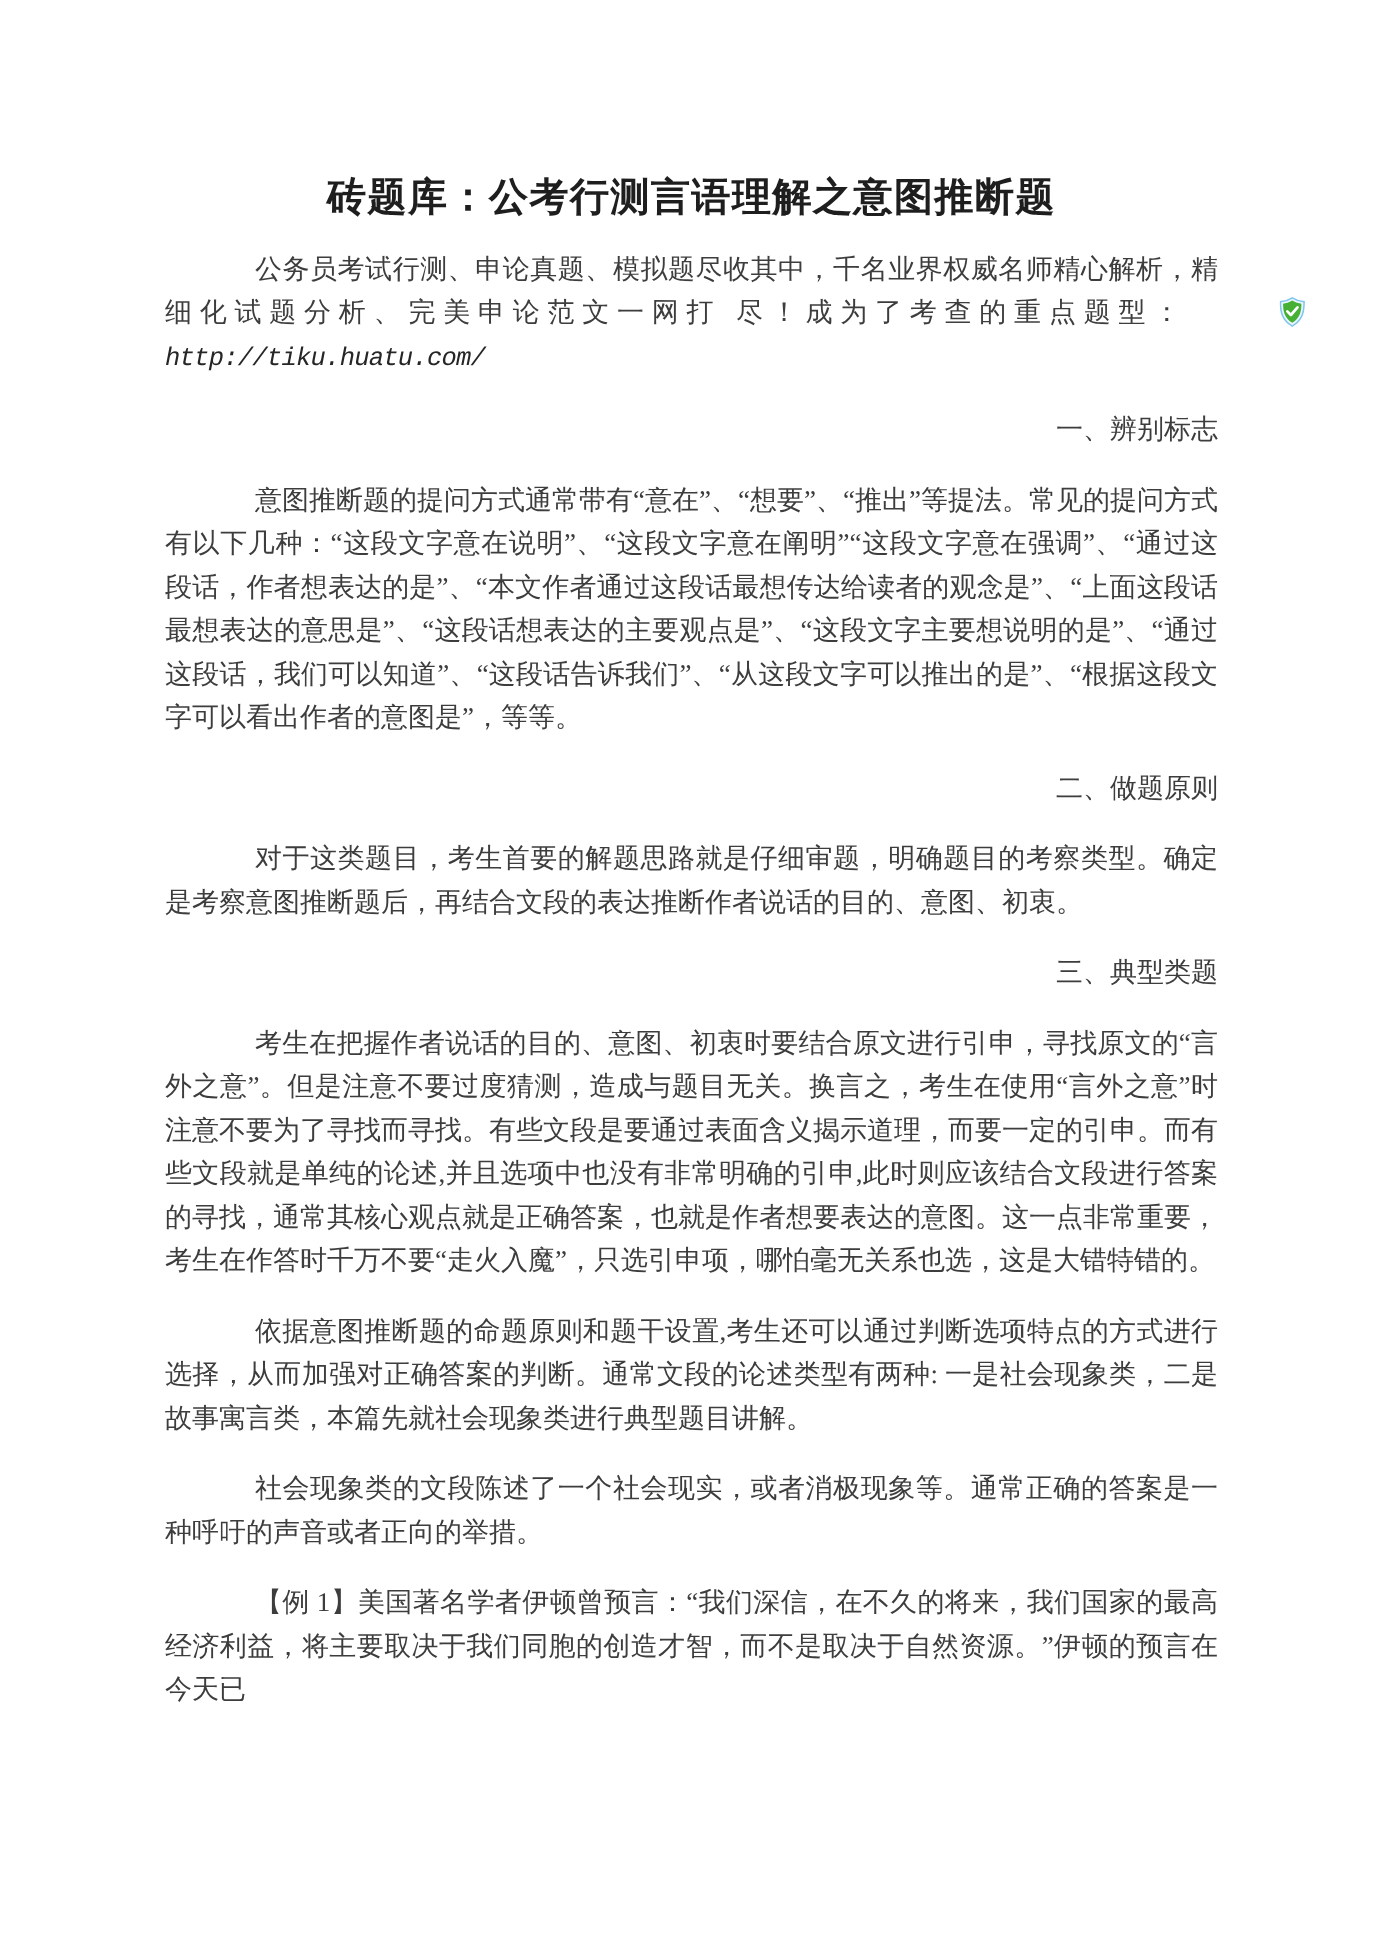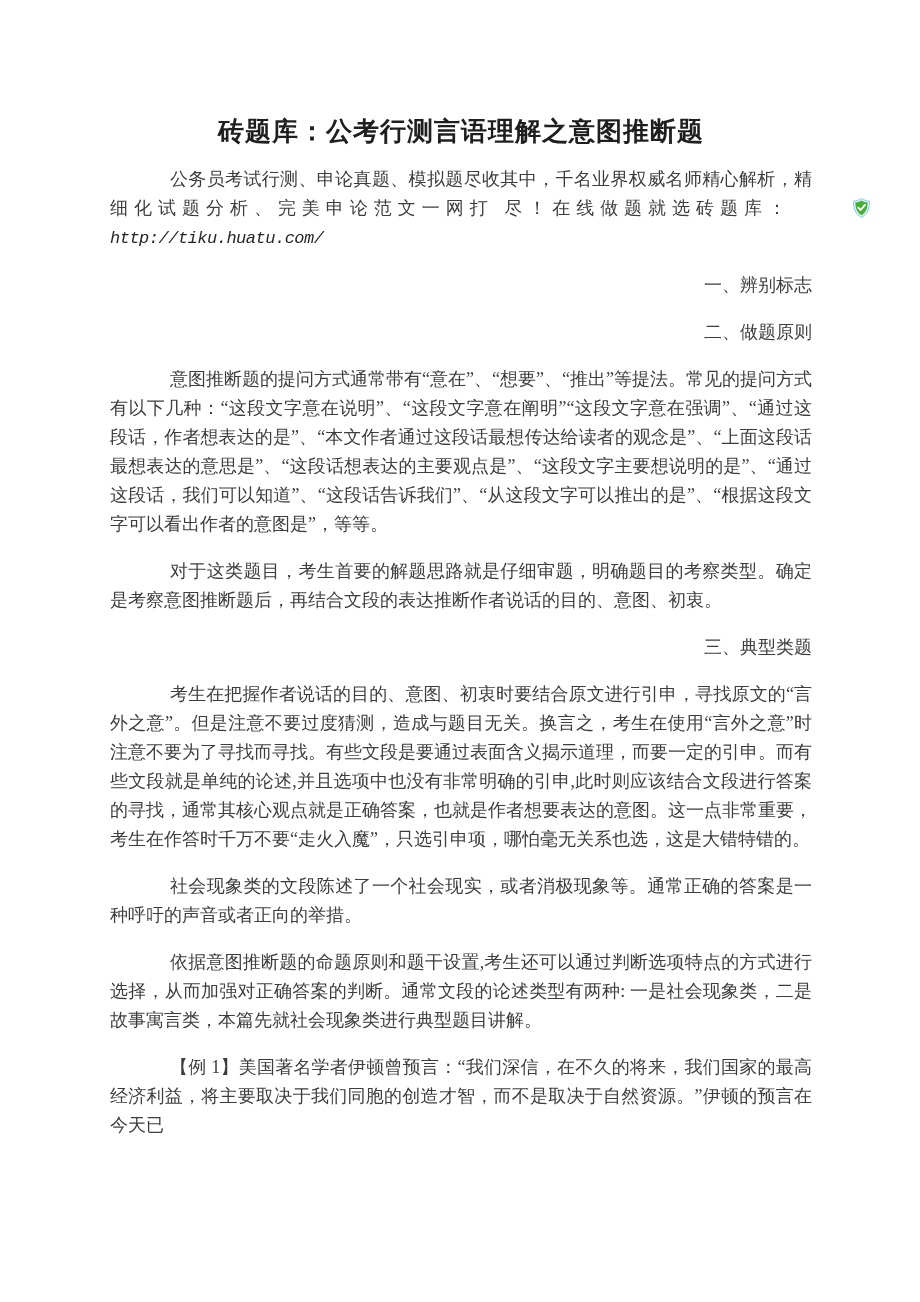--- a/index.html
+++ b/index.html
@@ -57,38 +57,38 @@
     margin: 0 2px 0 1px;
   }
 </style>
 </head>
 <body>
 
 <div class="page">
 
   <h1 class="doc-title">砖题库：公考行测言语理解之意图推断题</h1>
 
-  <p class="para"><span>公务员考试行测、申论真题、模拟题尽收其中，千名业界权威名师精心解析，精细化试题分析、完美申论范文一网打 尽！在线做题就选砖题库：</span><span class="shield-icon"><svg width="17" height="20" viewBox="0 0 17 20" xmlns="http://www.w3.org/2000/svg">
+  <p class="para"><span>公务员考试行测、申论真题、模拟题尽收其中，千名业界权威名师精心解析，精细化试题分析、完美申论范文一网打 尽！成为了考查的重点题型：</span><span class="shield-icon"><svg width="17" height="20" viewBox="0 0 17 20" xmlns="http://www.w3.org/2000/svg">
           <path d="M8.5 0.6 C 11 2.2, 14 3.0, 16.4 3.2 C 16.4 9.5, 15.5 15.5, 8.5 19.4 C 1.5 15.5, 0.6 9.5, 0.6 3.2 C 3 3.0, 6 2.2, 8.5 0.6 Z" fill="#e8f5fd" stroke="#7fc4ec" stroke-width="1"></path>
           <path d="M8.5 2.4 C 10.5 3.6, 12.8 4.3, 14.6 4.5 C 14.6 9.4, 13.8 14.0, 8.5 17.2 C 3.2 14.0, 2.4 9.4, 2.4 4.5 C 4.2 4.3, 6.5 3.6, 8.5 2.4 Z" fill="#46b035"></path>
           <path d="M5.2 9.6 L 7.6 12.0 L 12.0 6.9" fill="none" stroke="#ffffff" stroke-width="1.8" stroke-linecap="round" stroke-linejoin="round"></path>
         </svg></span><a class="tiku-link">http://tiku.huatu.com/</a></p>
 
 
   <p class="para heading">一、辨别标志</p>
 
+  <p class="para">意图推断题的提问方式通常带有“意在”、“想要”、“推出”等提法。常见的提问方式有以下几种：“这段文字意在说明”、“这段文字意在阐明”“这段文字意在强调”、“通过这段话，作者想表达的是”、“本文作者通过这段话最想传达给读者的观念是”、“上面这段话最想表达的意思是”、“这段话想表达的主要观点是”、“这段文字主要想说明的是”、“通过这段话，我们可以知道”、“这段话告诉我们”、“从这段文字可以推出的是”、“根据这段文字可以看出作者的意图是”，等等。</p>
+
   <p class="para heading">二、做题原则</p>
-
-  <p class="para">意图推断题的提问方式通常带有“意在”、“想要”、“推出”等提法。常见的提问方式有以下几种：“这段文字意在说明”、“这段文字意在阐明”“这段文字意在强调”、“通过这段话，作者想表达的是”、“本文作者通过这段话最想传达给读者的观念是”、“上面这段话最想表达的意思是”、“这段话想表达的主要观点是”、“这段文字主要想说明的是”、“通过这段话，我们可以知道”、“这段话告诉我们”、“从这段文字可以推出的是”、“根据这段文字可以看出作者的意图是”，等等。</p>
 
   <p class="para">对于这类题目，考生首要的解题思路就是仔细审题，明确题目的考察类型。确定是考察意图推断题后，再结合文段的表达推断作者说话的目的、意图、初衷。</p>
 
   <p class="para heading">三、典型类题</p>
 
   <p class="para">考生在把握作者说话的目的、意图、初衷时要结合原文进行引申，寻找原文的“言外之意”。但是注意不要过度猜测，造成与题目无关。换言之，考生在使用“言外之意”时注意不要为了寻找而寻找。有些文段是要通过表面含义揭示道理，而要一定的引申。而有些文段就是单纯的论述,并且选项中也没有非常明确的引申,此时则应该结合文段进行答案的寻找，通常其核心观点就是正确答案，也就是作者想要表达的意图。这一点非常重要，考生在作答时千万不要“走火入魔”，只选引申项，哪怕毫无关系也选，这是大错特错的。</p>
 
+  <p class="para">依据意图推断题的命题原则和题干设置,考生还可以通过判断选项特点的方式进行选择，从而加强对正确答案的判断。通常文段的论述类型有两种: 一是社会现象类，二是故事寓言类，本篇先就社会现象类进行典型题目讲解。</p>
+
   <p class="para">社会现象类的文段陈述了一个社会现实，或者消极现象等。通常正确的答案是一种呼吁的声音或者正向的举措。</p>
-
-  <p class="para">依据意图推断题的命题原则和题干设置,考生还可以通过判断选项特点的方式进行选择，从而加强对正确答案的判断。通常文段的论述类型有两种: 一是社会现象类，二是故事寓言类，本篇先就社会现象类进行典型题目讲解。</p>
 
   <p class="para">【例 1】美国著名学者伊顿曾预言：“我们深信，在不久的将来，我们国家的最高经济利益，将主要取决于我们同胞的创造才智，而不是取决于自然资源。”伊顿的预言在今天已</p>
 
 </div>
 
 </body></html>

